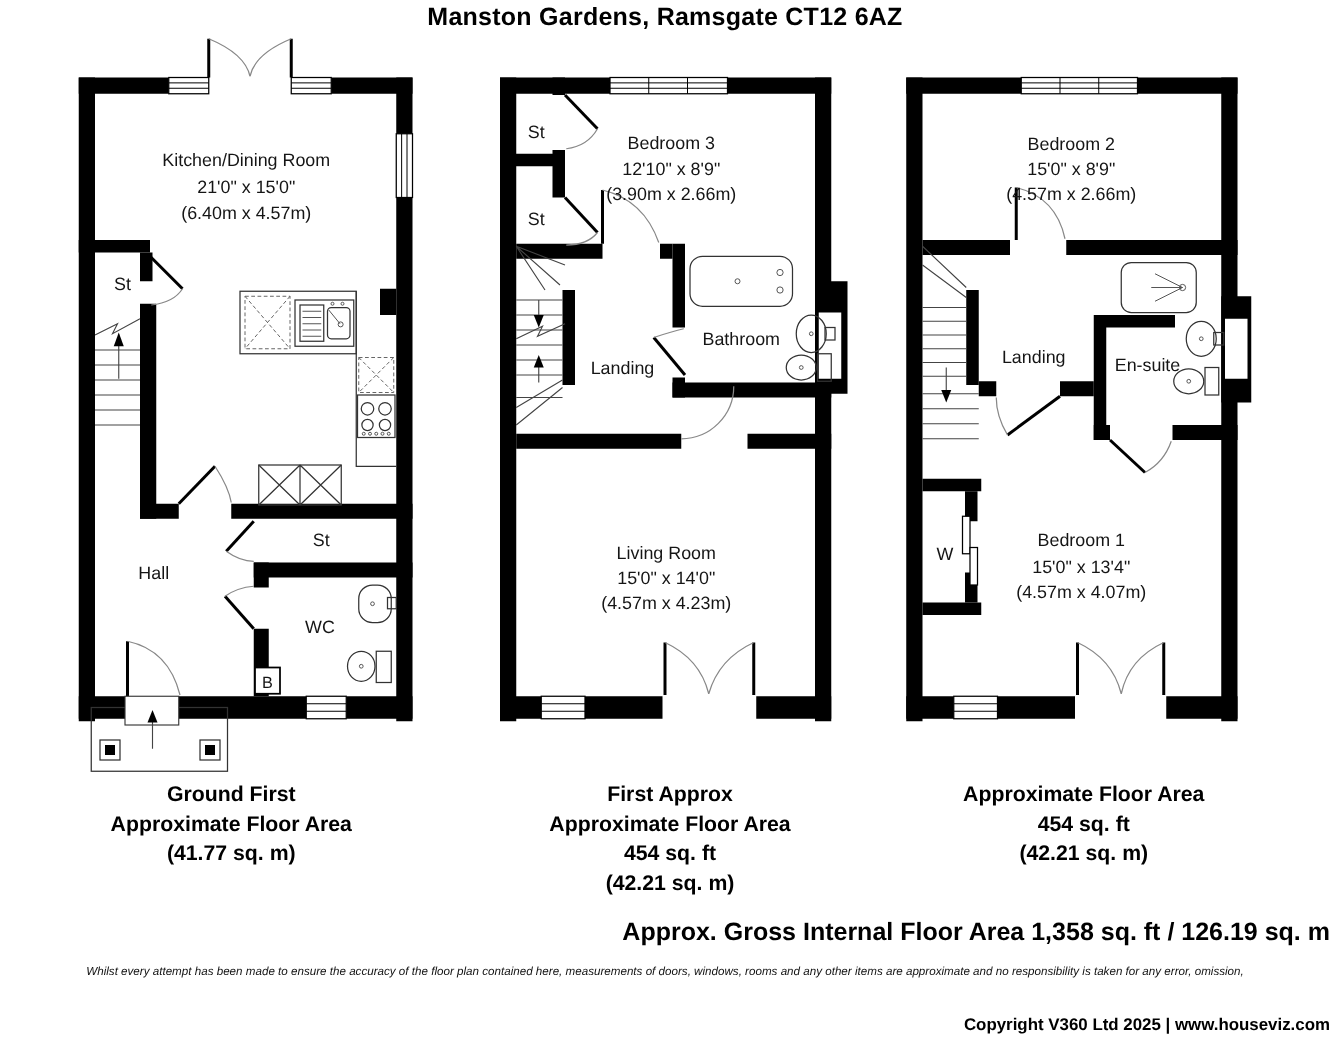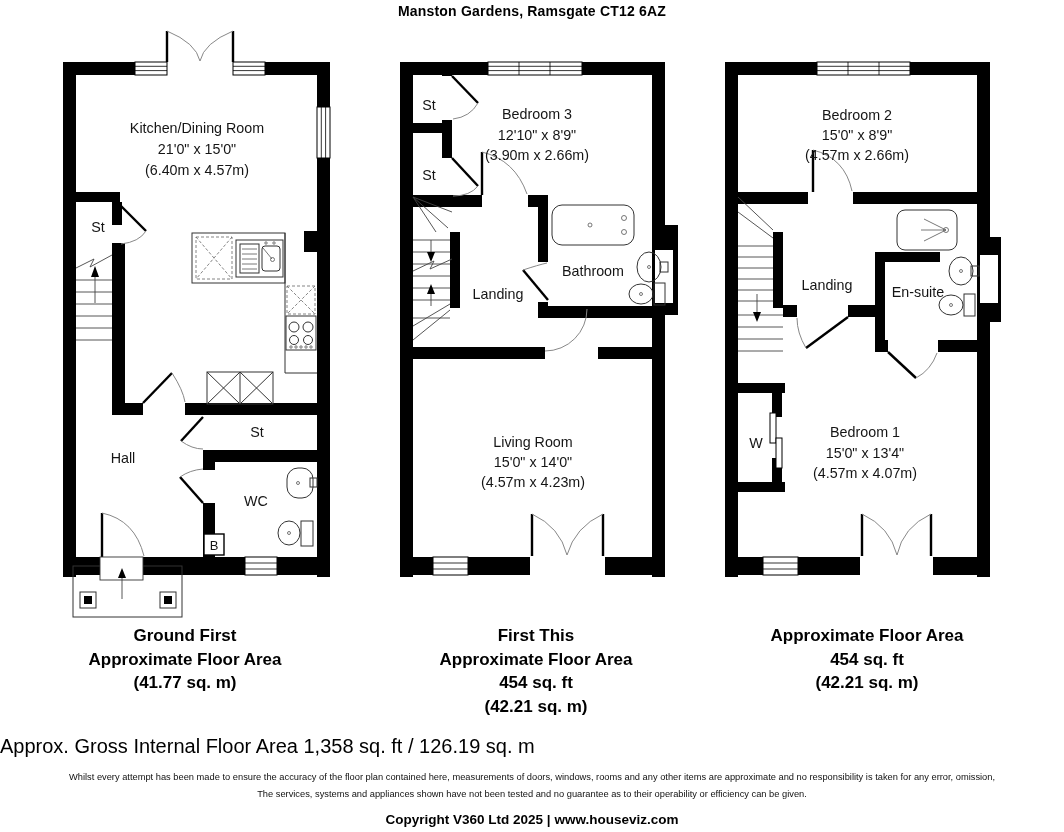--- a/index.html
+++ b/index.html
@@ -1,30 +1,30 @@
 <!DOCTYPE html>
 <html><head>
 <meta charset="utf-8">
 <style>
   html,body{margin:0;padding:0;background:#fff;}
   .page{position:relative;width:1064px;height:832px;background:#ffffff;overflow:hidden;
         font-family:"Liberation Sans",sans-serif;color:#000;}
   .title{position:absolute;top:3px;left:0;width:100%;text-align:center;
-         font-weight:bold;font-size:14px;letter-spacing:0.2px;}
+         font-weight:bold;font-size:20px;letter-spacing:0.2px;}
   .plan{position:absolute;}
   .floor-label{position:absolute;top:624px;width:300px;text-align:center;
                font-weight:bold;font-size:17px;line-height:23.5px;}
   .floor-label.g{left:35px;}
   .floor-label.f{left:386px;}
   .floor-label.s{left:717px;}
-  .summary{position:absolute;top:735px;left:0;width:100%;text-align:left;
-           font-weight:normal;font-size:20px;}
+  .summary{position:absolute;top:735px;left:0;width:100%;text-align:right;
+           font-weight:bold;font-size:20px;}
   .disclaimer{position:absolute;top:769px;left:0;width:100%;text-align:center;
-              font-size:9.3px;line-height:16.5px;color:#111;}
-  .copyright{position:absolute;top:812px;left:0;width:100%;text-align:center;
+              font-size:9.3px;line-height:16.5px;color:#111;font-style:italic;}
+  .copyright{position:absolute;top:812px;left:0;width:100%;text-align:right;
              font-weight:bold;font-size:13.5px;}
   svg text{font-family:"Liberation Sans",sans-serif;font-size:14.3px;fill:#151515;}
   svg text.small{font-size:13px;}
   .wall{fill:#000;stroke:none;}
   .fix{fill:none;stroke:#333;stroke-width:1;}
   .fixl{fill:none;stroke:#555;stroke-width:0.8;}
   .dash{fill:none;stroke:#666;stroke-width:0.8;stroke-dasharray:3,2;}
   .win{fill:#fff;stroke:#000;stroke-width:1;}
   .winl{stroke:#000;stroke-width:0.8;fill:none;}
   .leaf{stroke:#000;stroke-width:2.4;fill:none;}
@@ -393,33 +393,32 @@
       <text x="865" y="478">(4.57m x 4.07m)</text>
     </g>
   </svg>
 
   <div class="floor-label g">
     <div>Ground First</div>
     <div>Approximate Floor Area</div>
     <div>(41.77 sq. m)</div>
   </div>
   <div class="floor-label f">
-    <div>First This</div>
+    <div>First Approx</div>
     <div>Approximate Floor Area</div>
     <div>454 sq. ft</div>
     <div>(42.21 sq. m)</div>
   </div>
   <div class="floor-label s">
     <div>Approximate Floor Area</div>
     <div>454 sq. ft</div>
     <div>(42.21 sq. m)</div>
   </div>
 
   <div class="summary">Approx. Gross Internal Floor Area 1,358 sq. ft / 126.19 sq. m</div>
 
   <div class="disclaimer">
     <div>Whilst every attempt has been made to ensure the accuracy of the floor plan contained here, measurements of doors, windows, rooms and any other items are approximate and no responsibility is taken for any error, omission,</div>
-    <div>The services, systems and appliances shown have not been tested and no guarantee as to their operability or efficiency can be given.</div>
   </div>
 
   <div class="copyright">Copyright V360 Ltd 2025 | www.houseviz.com</div>
 
 </div>
 
 </body></html>

